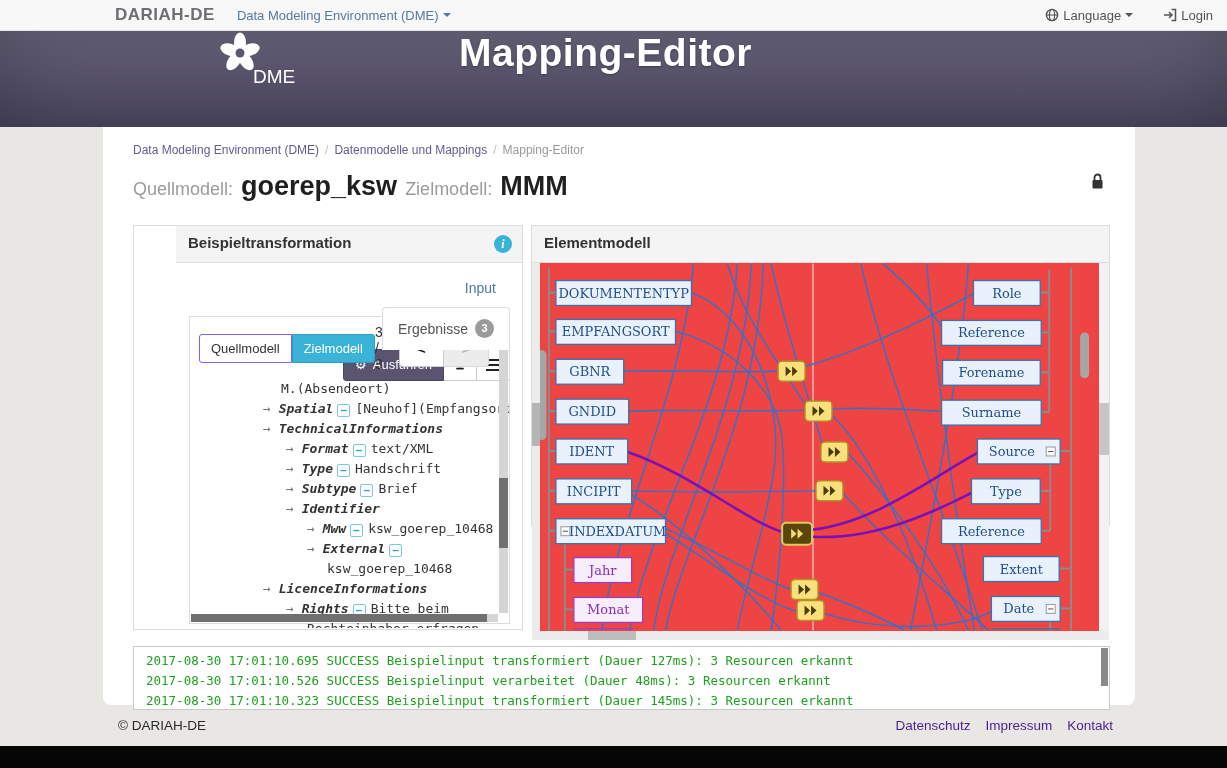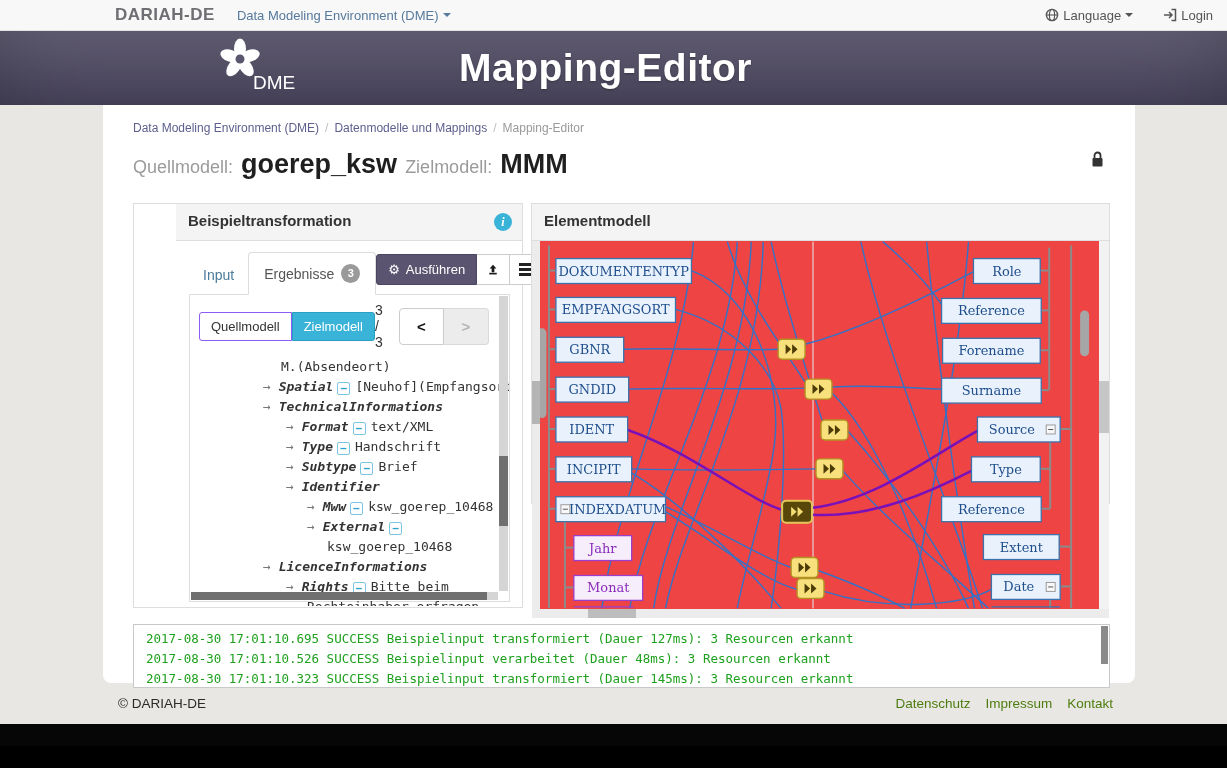--- a/index.html
+++ b/index.html
@@ -7,21 +7,21 @@
 
 
 .topbar { height:31px; background:#f8f8f8; border-bottom:1px solid #e2e2e2; display:flex; align-items:center; }
 .brand { margin-left:115px; font-size:17px; font-weight:bold; color:#6e6e73; letter-spacing:.5px; }
 .app-menu { margin-left:22px; font-size:13px; color:#56799c; cursor:pointer; display:flex; align-items:center; gap:5px;}
 .caret { display:inline-block; width:0; height:0; border-left:4px solid transparent; border-right:4px solid transparent; border-top:4px solid currentColor; }
 .top-right { margin-left:auto; margin-right:14px; display:flex; align-items:center; gap:30px; font-size:13px; color:#555; }
 .top-right .item { display:flex; align-items:center; gap:4px; cursor:pointer; }
 
 
-.hero { height:74px; background:linear-gradient(180deg,#6d6881 0%,#5b566f 55%,#4e4963 100%); box-shadow:inset 0 0 90px rgba(0,0,0,.28); display:flex; align-items:center; }
+.hero { height:96px; background:linear-gradient(180deg,#6d6881 0%,#5b566f 55%,#4e4963 100%); box-shadow:inset 0 0 90px rgba(0,0,0,.28); display:flex; align-items:flex-start; }
 .hero-logo { margin-left:213px; }
 .hero-title { margin-left:160px; color:#fff; font-size:39px; font-weight:bold; letter-spacing:.5px; text-shadow:0 1px 2px rgba(0,0,0,.3); }
 
 
 .page { height:619px; background:#e9e7e3; }
 .card { width:1032px; margin-left:103px; height:578px; background:#fff; border-radius:0 0 8px 8px; padding:9px 25px 0 30px; position:relative; }
 .breadcrumb { font-size:12px; color:#999; margin-top:7px; }
 .breadcrumb .bc-link { color:#5e5e8e; cursor:pointer; }
 .breadcrumb .bc-sep { color:#c0c0c0; margin:0 6px; }
 .model-header { margin-top:14px; height:38px; display:flex; align-items:baseline; gap:8px; }
@@ -30,21 +30,21 @@
 .lock { position:absolute; right:30px; top:46px; }
 
 
 .panels { margin-top:16px; display:flex; gap:8px; align-items:flex-start; }
 .panel { border:1px solid #ddd; background:#fff; }
 .panel-header { background:#f4f4f4; border-bottom:1px solid #ddd; padding:8px 12px; font-size:15px; font-weight:bold; color:#333; position:relative; height:37px; }
 .info-icon { position:absolute; right:10px; top:9px; width:18px; height:18px; border-radius:50%; background:#39b3d7; color:#fff; font:bold italic 12px/18px "Liberation Serif",serif; text-align:center; cursor:pointer; }
 
 .left-panel { width:390px; height:405px;padding-left:42px; }
 .left-body { padding:6px 12px 0 13px; height:366px; }
-.tabs-row { display:flex; align-items:flex-end; height:47px; }
+.tabs-row { display:flex; align-items:flex-end; height:47px;flex-direction:column; }
 .tab { font-size:14px; padding:11px 14px; color:#4a7a9b; cursor:pointer; }
 .tab.active { background:#fff; color:#555; border:1px solid #ddd; border-bottom:1px solid #fff; border-radius:4px 4px 0 0; margin-bottom:-1px; z-index:2; position:relative; display:flex; align-items:center; gap:7px; padding:11px 15px; }
 .badge { min-width:19px; height:19px; border-radius:10px; background:#9a9a9a; color:#fff; font-size:11px; font-weight:bold; line-height:19px; text-align:center; padding:0 4px; }
 .tab-spacer { flex:1; }
 .btn-group { display:flex; margin-bottom:9px; }
 .btn { border:1px solid #ccc; background:#fff; font-size:13px; padding:6px 10px; cursor:pointer; display:flex; align-items:center; gap:6px; color:#222; }
 .btn.run { background:#5a5470; border-color:#4a4560; color:#fff; border-radius:3px 0 0 3px; padding:6px 11px; }
 .btn.icon-btn { width:33px; justify-content:center; border-left:none; }
 .btn.icon-btn:last-child { border-radius:0 3px 3px 0; }
 .gear { font-size:13px; }
@@ -86,21 +86,21 @@
 
 
 .log-box { margin-top:16px; border:1px solid #c9c9c9; height:64px; overflow:hidden; position:relative; padding:4px 12px; background:#fff; }
 .log-line { font-family:"DejaVu Sans Mono","Liberation Mono",monospace; font-size:12.5px; line-height:20px; color:#1fa11f; white-space:nowrap; }
 .log-scroll { position:absolute; right:1px; top:1px; width:7px; height:38px; background:#8a8a8a; }
 
 
 .footer-row { height:41px; display:flex; align-items:center; padding:0 114px 0 118px; }
 .copyright { font-size:13.5px; color:#2b2b2b; }
 .footer-links { margin-left:auto; display:flex; gap:15px; font-size:13.5px; }
-.footer-links span { color:#4d7c0f; cursor:pointer; }
+.footer-links span { color:#4c1d95; cursor:pointer; }
 .bottom-bar { height:22px; background:#060606; }
 </style>
 </head>
 <body>
 
 <div class="topbar">
   <div class="brand">DARIAH-DE</div>
   <div class="app-menu">
     <span>Data Modeling Environment (DME)</span>
     <span class="caret"></span>

